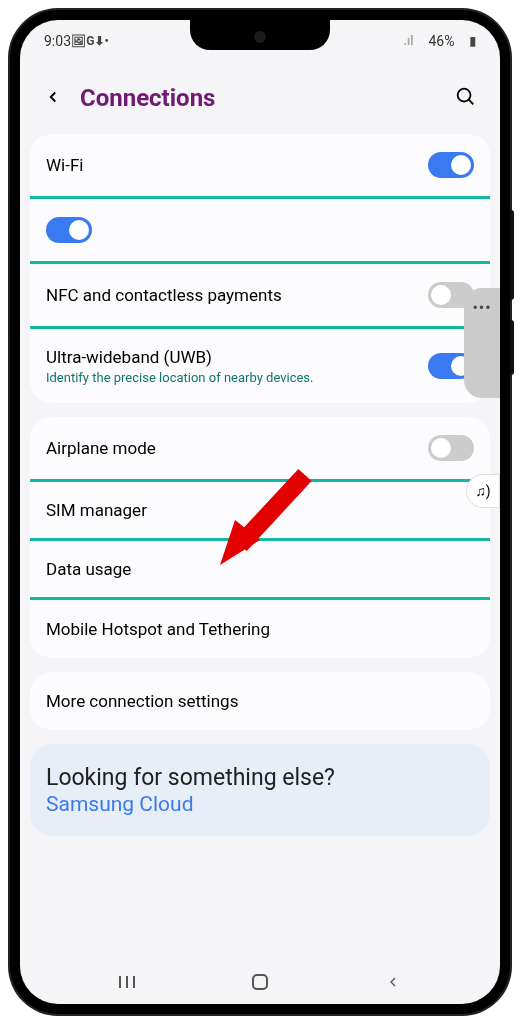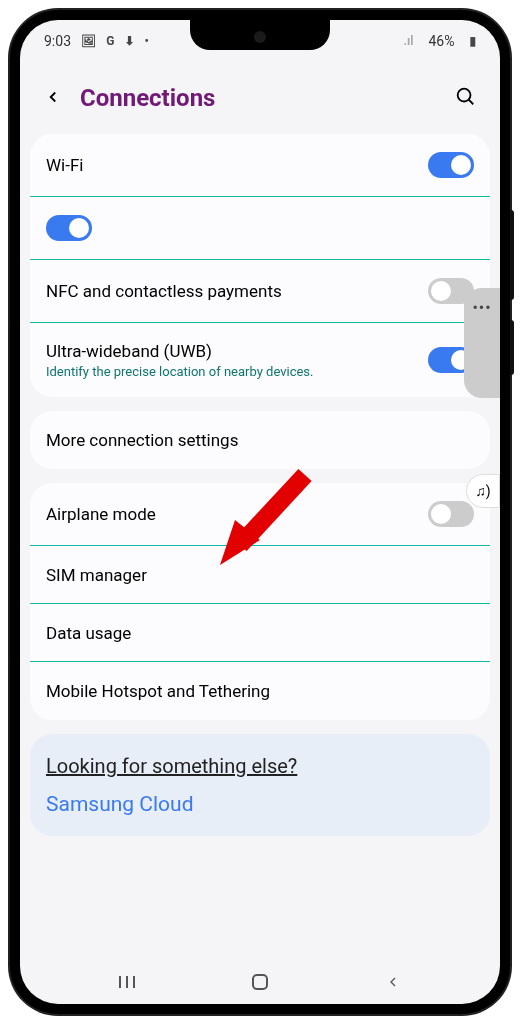--- a/index.html
+++ b/index.html
@@ -72,21 +72,21 @@
     }
     .status-bar {
       display: flex;
       justify-content: space-between;
       align-items: center;
       padding: 10px 24px 4px;
       font-size: 14px;
       color: #333;
       height: 36px;
     }
-    .status-left { display: flex; align-items: center; gap: 10px; }
+    .status-left { display: flex; align-items: center; gap: 0; }
     .status-right { display: flex; align-items: center; gap: 15px; }
     .status-icon { font-size: 12px; opacity: 0.9; font-weight: bold; }
     .header {
       display: flex;
       align-items: center;
       padding: 24px 20px 18px;
       gap: 14px;
     }
     .back-btn {
       font-size: 24px;
@@ -109,21 +109,21 @@
       background: #fcfcfe;
       border-radius: 22px;
       overflow: hidden;
       margin-bottom: 14px;
     }
     .row {
       display: flex;
       align-items: center;
       justify-content: space-between;
       padding: 18px 16px;
-      border-bottom: 1px solid #14b8a6;
+      border-bottom: 3px solid #14b8a6;
       cursor: pointer;
       min-height: 58px;
     }
     .row:last-child { border-bottom: none; }
     .row-content { flex: 1; padding-right: 8px; }
     .row-label {
       font-size: 17px;
       color: #000;
     }
     .row-sub {
@@ -153,24 +153,23 @@
     }
     .toggle.on::after { left: 23px; }
     .toggle.off::after { left: 3px; }
     .suggestion-card {
       background: #e8eef7;
       border-radius: 22px;
       padding: 20px 16px;
       margin: 0 10px 14px;
     }
     .suggestion-title {
-      font-size: 20px;
+      font-size: 23px;
       color: #222;
-      margin-bottom: 14px;
-      text-decoration: underline;
+      margin-bottom: 1px;
     }
     .suggestion-link {
       font-size: 21px;
       color: #3a7af0;
       cursor: pointer;
     }
     .nav-bar {
       position: absolute;
       bottom: 0;
       left: 0;
@@ -295,45 +294,45 @@
             <div class="row-label">Ultra-wideband (UWB)</div>
             <div class="row-sub">Identify the precise location of nearby devices.</div>
           </div>
           <div class="toggle on"></div>
         </div>
       </div>
 
       <div class="card">
         <div class="row">
           <div class="row-content">
+              <div class="row-label">Airplane mode</div>
+            </div>
+          <div class="toggle off"></div>
+        </div>
+        <div class="row">
+          <div class="row-content">
+              <div class="row-label">SIM manager</div>
+            </div>
+        </div>
+        <div class="row">
+          <div class="row-content">
+              <div class="row-label">Data usage</div>
+            </div>
+        </div>
+        <div class="row">
+          <div class="row-content">
+              <div class="row-label">Mobile Hotspot and Tethering</div>
+            </div>
+        </div>
+      </div>
+
+      <div class="card">
+        <div class="row">
+          <div class="row-content">
               <div class="row-label">More connection settings</div>
-            </div>
-        </div>
-      </div>
-
-      <div class="card">
-        <div class="row">
-          <div class="row-content">
-              <div class="row-label">Airplane mode</div>
-            </div>
-          <div class="toggle off"></div>
-        </div>
-        <div class="row">
-          <div class="row-content">
-              <div class="row-label">SIM manager</div>
-            </div>
-        </div>
-        <div class="row">
-          <div class="row-content">
-              <div class="row-label">Data usage</div>
-            </div>
-        </div>
-        <div class="row">
-          <div class="row-content">
-              <div class="row-label">Mobile Hotspot and Tethering</div>
             </div>
         </div>
       </div>
 
     </div>
 
     <div class="suggestion-card">
       <div class="suggestion-title">Looking for something else?</div>
       <div class="suggestion-link">Samsung Cloud</div>
     </div>

